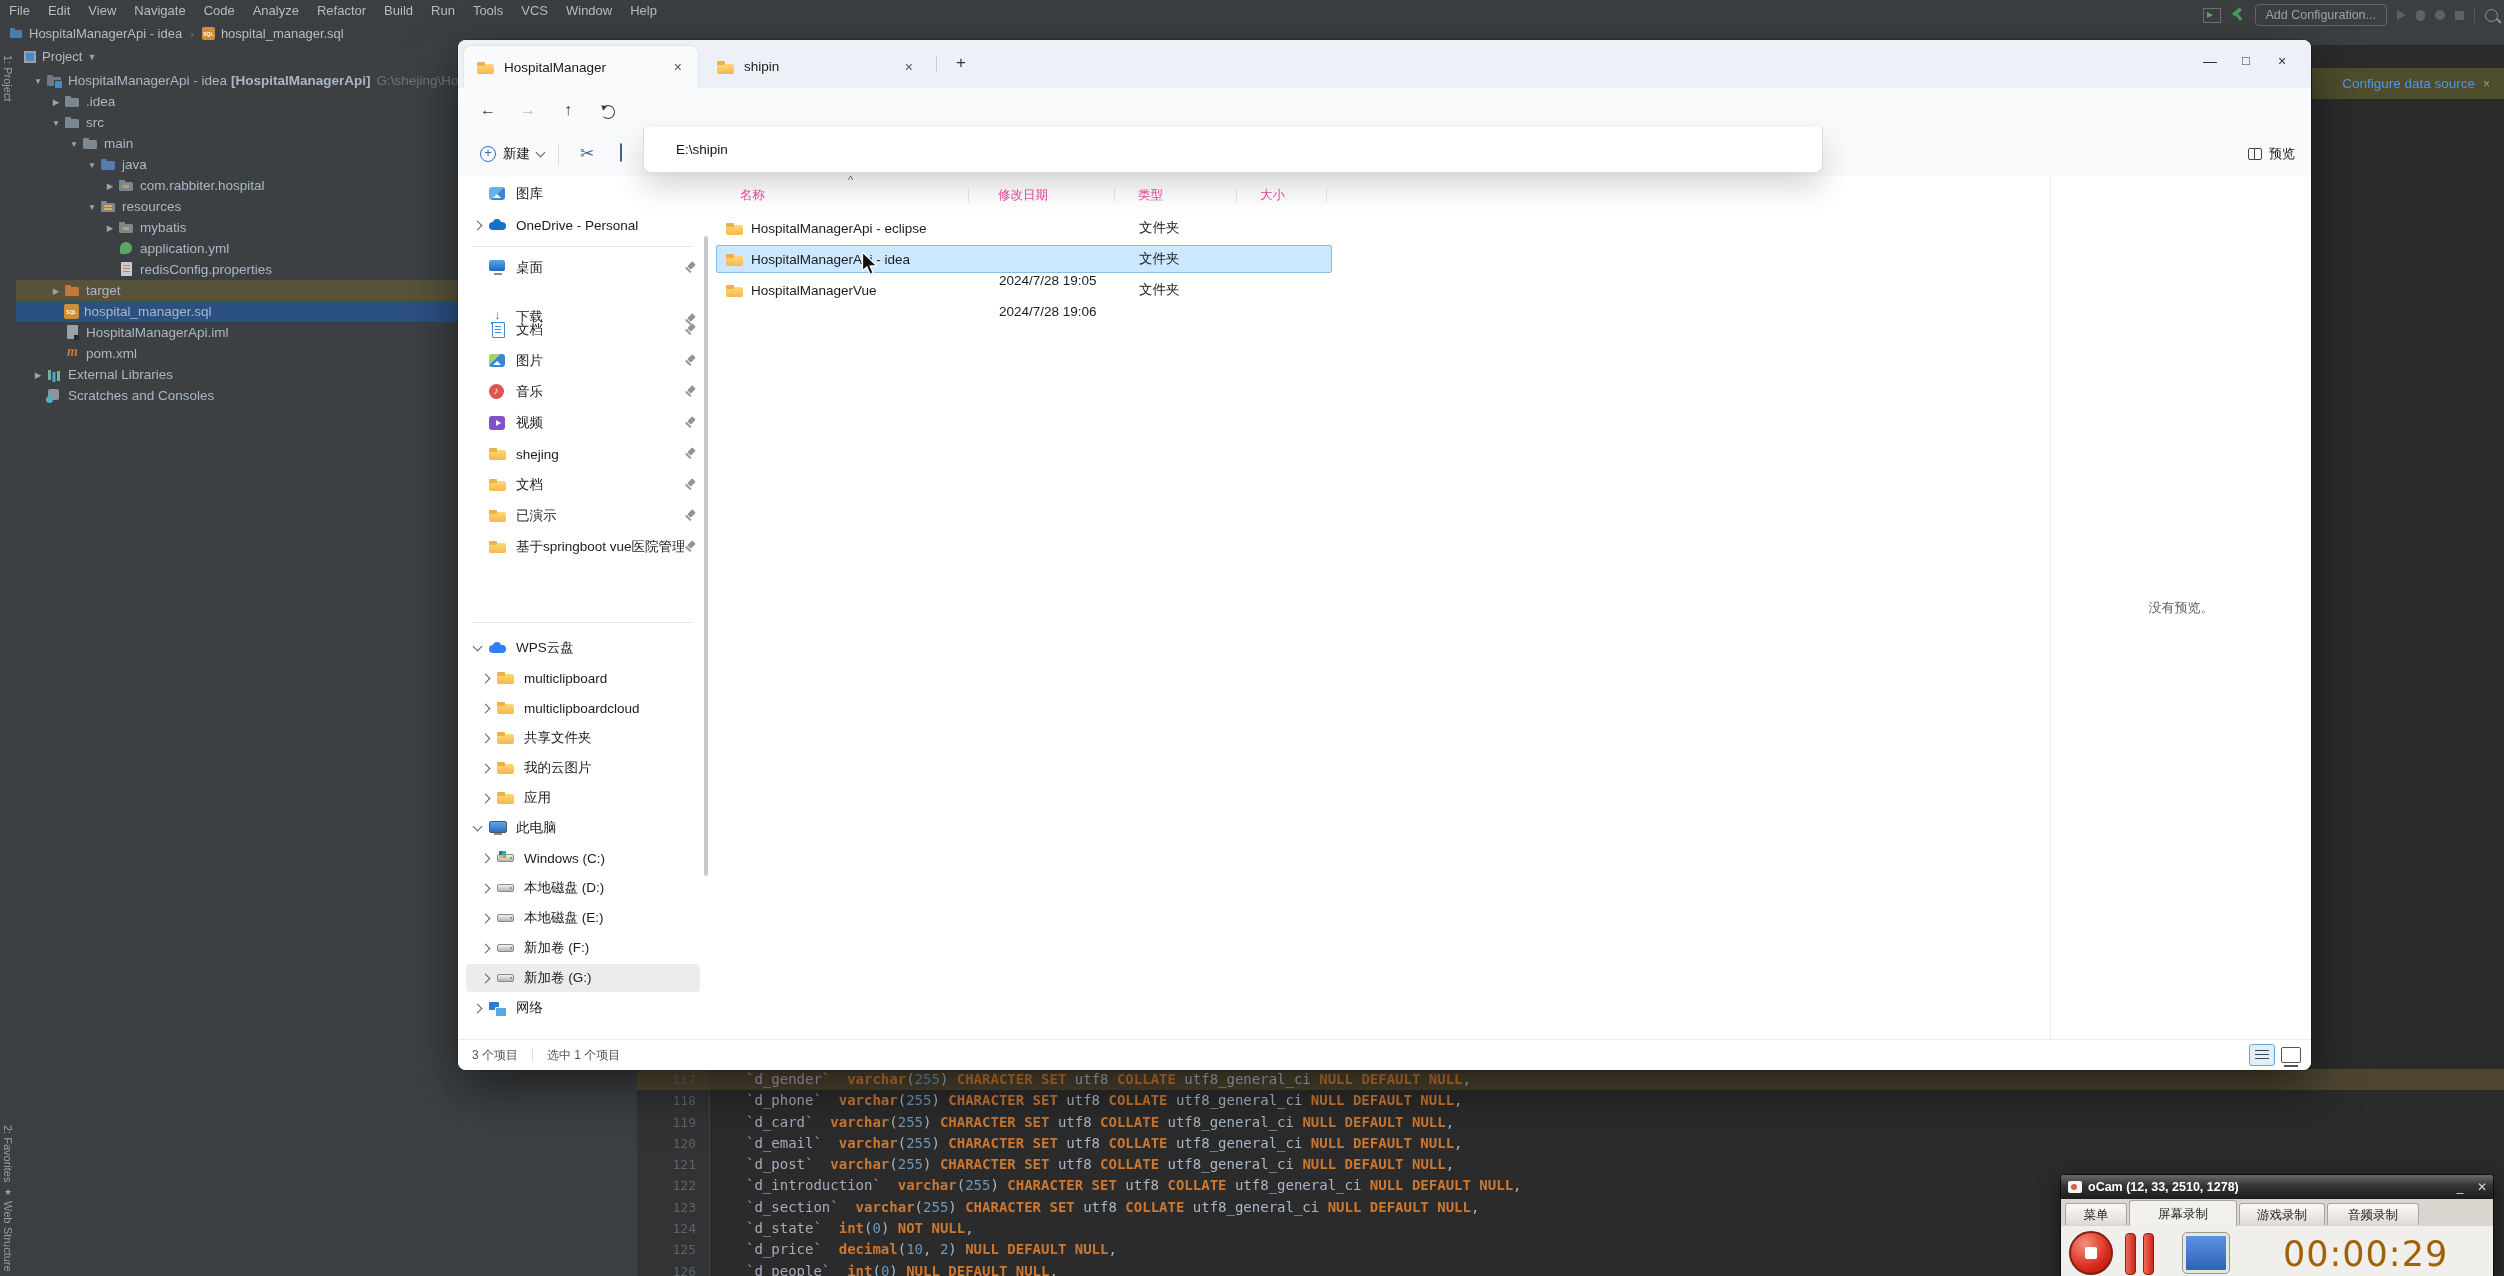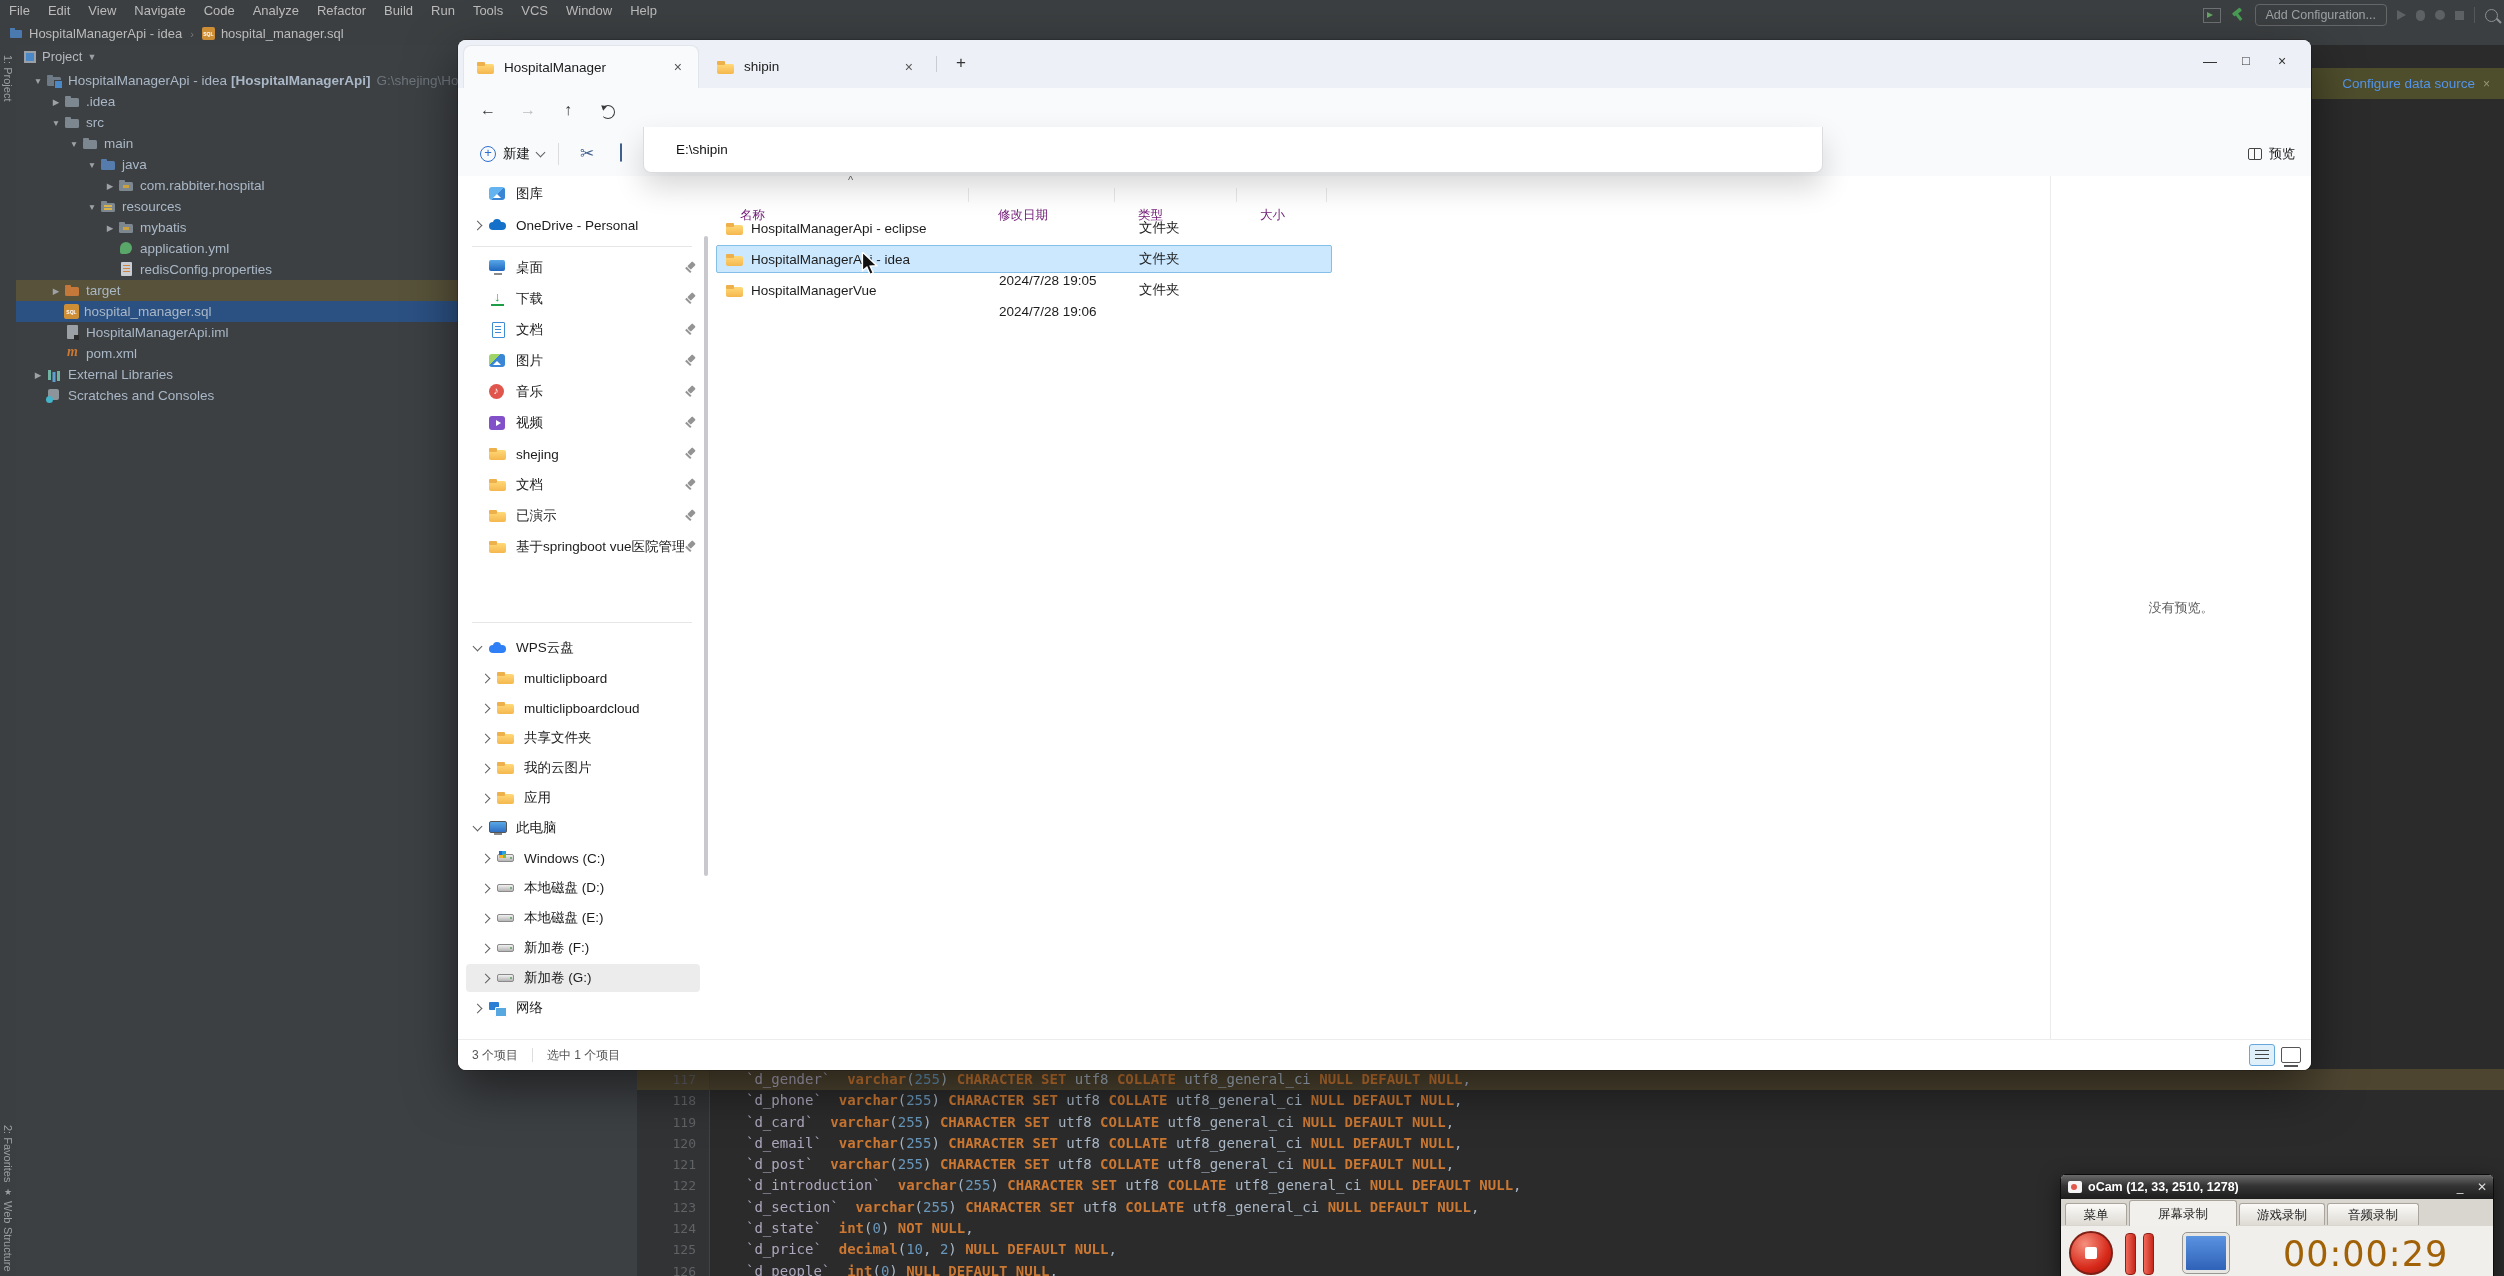--- a/index.html
+++ b/index.html
@@ -159,21 +159,21 @@
   .sic-thispc::before{content:"";position:absolute;left:1px;top:2px;width:16px;height:10px;background:linear-gradient(#58a7e8,#2f6fc0);border:1px solid #555;border-radius:2px;}
   .sic-thispc::after{content:"";position:absolute;left:6px;top:14px;width:8px;height:2px;background:#8a8a8a;}
   .sic-drive::before,.sic-drive-win::before{content:"";position:absolute;left:1px;top:5px;width:17px;height:8px;background:linear-gradient(#f0f0f0,#b5b5b5);border:1px solid #8b8b8b;border-radius:2px;box-sizing:border-box;}
   .sic-drive::after,.sic-drive-win::after{content:"";position:absolute;right:4px;top:8px;width:2px;height:2px;background:#5aa05a;border-radius:50%;}
   .sic-drive-win b{display:block;position:absolute;left:3px;top:2px;width:7px;height:7px;background:conic-gradient(#29a3e0 0 25%,#7cbb42 0 50%,#f8b22c 0 75%,#1b6fd0 0);z-index:1;}
   .sic-network::before{content:"";position:absolute;left:1px;top:3px;width:10px;height:8px;background:#2a7fd4;border-radius:1px;}
   .sic-network::after{content:"";position:absolute;left:7px;top:8px;width:10px;height:8px;background:#57a7e0;border:1px solid #fff;border-radius:1px;}
   .fic{width:20px;height:16px;position:relative;flex:none;}
   
   #fpane{position:absolute;left:258px;top:0;width:640px;height:100%;}
-  .fhead{position:absolute;top:6px;height:26px;font-size:12.5px;color:#701a75;line-height:26px;white-space:nowrap;margin-top:20px;}
+  .fhead{position:absolute;top:6px;height:26px;font-size:12.5px;color:#ec4899;line-height:26px;white-space:nowrap;}
   .fsort{position:absolute;top:-2px;font-size:11px;color:#666;}
   .hsep{position:absolute;top:12px;width:1px;height:14px;background:#e8e8e8;}
   .frow{position:absolute;left:0;width:616px;height:28px;display:flex;align-items:center;font-size:13.5px;color:#1c1c1c;box-sizing:border-box;border:1px solid transparent;border-radius:2px;}
   .frow.selected{background:#cce8ff;border-color:#84bfe8;}
   .frow .fic{margin-left:8px;}
   .frow .fname{position:absolute;left:34px;white-space:nowrap;}
   .frow .fdate{position:absolute;left:282px;margin-top:42px;}
   .frow .ftype{position:absolute;left:422px;}
   #pv-divider{position:absolute;left:1592px;top:0;bottom:0;width:1px;background:#ebebeb;}
   #preview{position:absolute;left:1593px;top:0;right:0;bottom:0;display:flex;align-items:center;justify-content:center;color:#5f5f5f;font-size:13px;}
@@ -438,21 +438,21 @@
             <span class="sic sic-onedrive"></span>
             <span class="lbl">OneDrive - Personal</span>
           </div>
           <div class="sdivider" style="top: 70px;"></div>
           <div class="srow" style="top: 78px;">
             <span class="chslot"></span>
             <span class="sic sic-desktop"></span>
             <span class="lbl">桌面</span>
             <span class="pin"></span>
           </div>
-          <div class="srow" style="top: 109px;">
+          <div class="srow" style="top: 122px; align-items: flex-end;">
             <span class="chslot"></span>
             <span class="sic sic-downloads"></span>
             <span class="lbl">下载</span>
             <span class="pin"></span>
           </div>
           <div class="srow" style="top: 140px;">
             <span class="chslot"></span>
             <span class="sic sic-documents"></span>
             <span class="lbl">文档</span>
             <span class="pin"></span>

